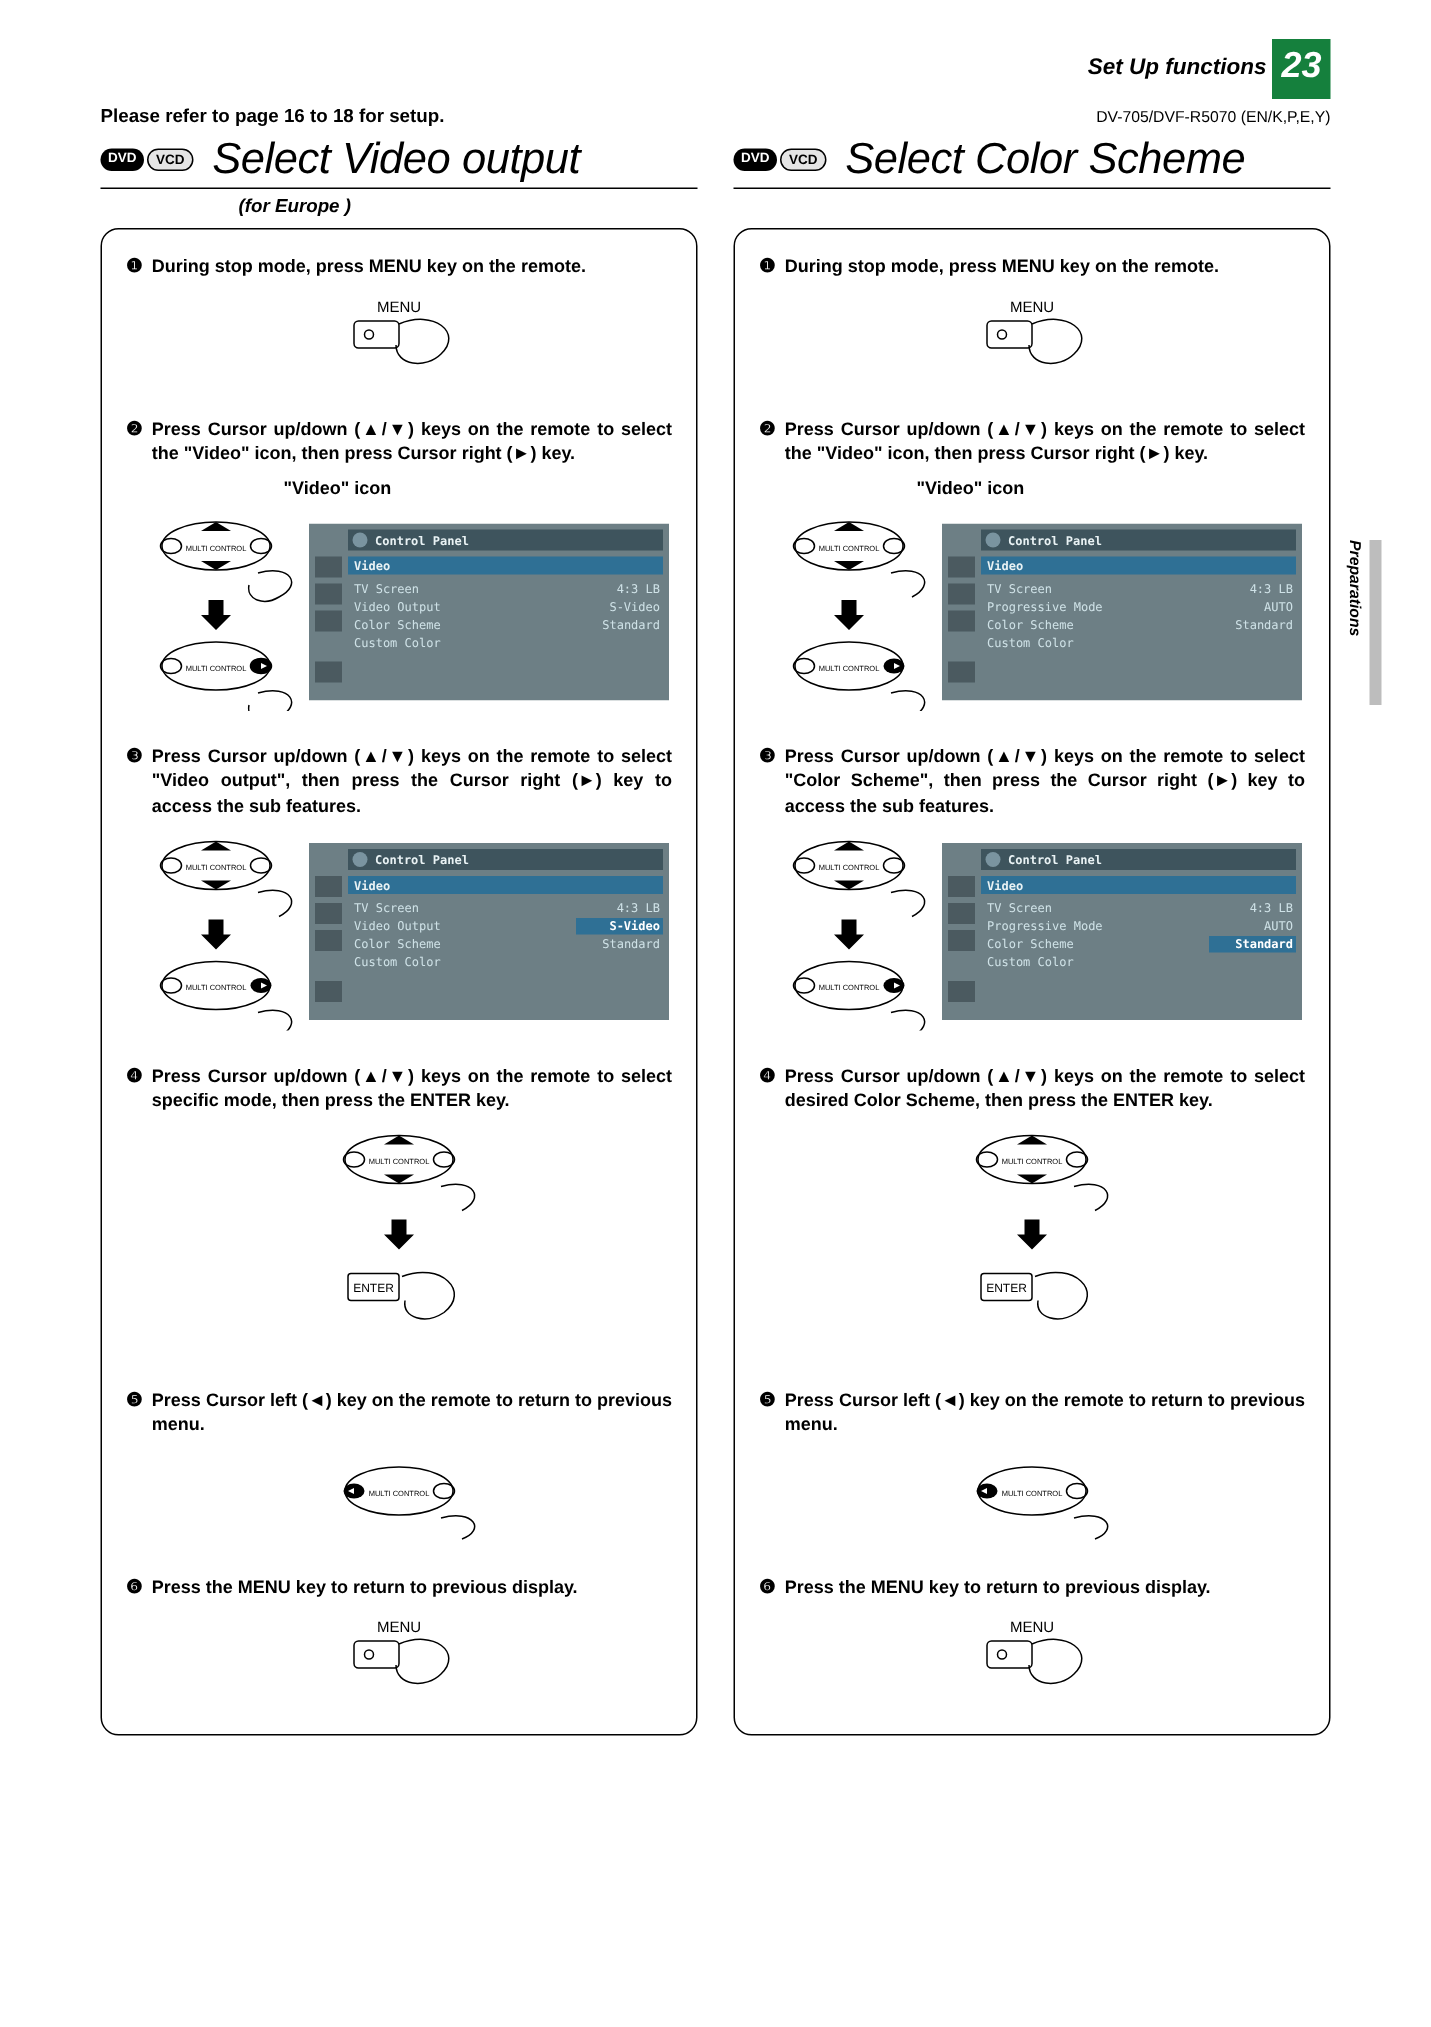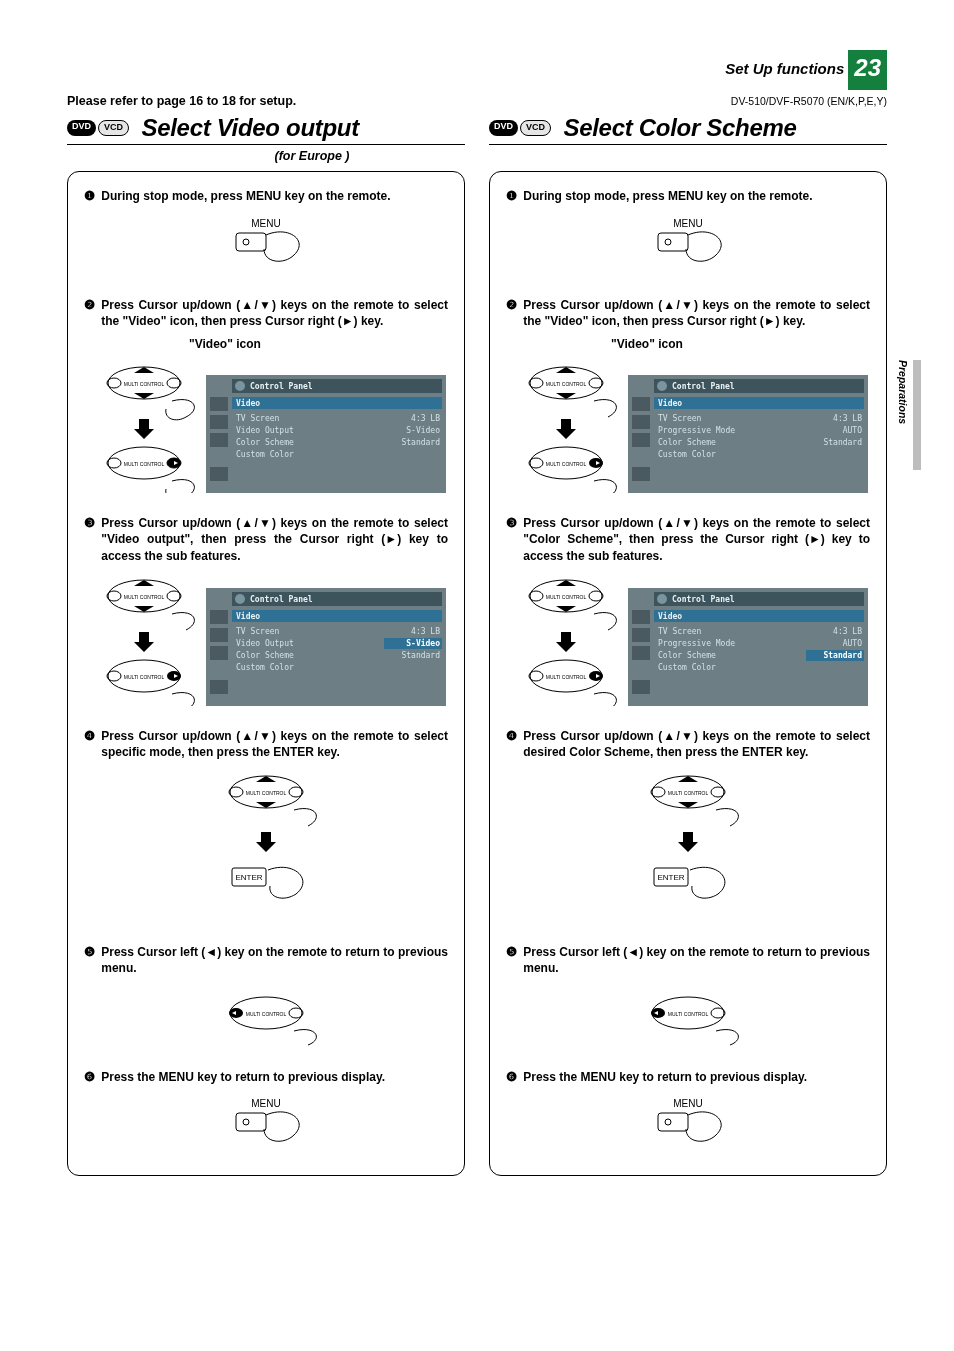--- a/index.html
+++ b/index.html
@@ -6,21 +6,21 @@
   html, body {
     margin: 0;
     padding: 0;
     background: #fff;
     font-family: Arial, Helvetica, sans-serif;
     color: #000;
   }
   .page {
     width: 916px;
     margin: 0 auto;
-    padding: 50px 48px 48px 48px;
+    padding: 26px 48px 48px 48px;
     position: relative;
   }
   
   .hdr {
     display: flex;
     justify-content: flex-end;
     align-items: flex-start;
     height: 40px;
     margin-bottom: 0;
   }
@@ -77,32 +77,32 @@
     font-size: 9px;
     font-weight: bold;
     border-radius: 10px;
     padding: 1px 5px;
     line-height: 1.3;
   }
   .pill.solid { background:#000; color:#fff; }
   .pill.outline { background:#e5e5e5; color:#000; border:1px solid #000; }
   .sect-head h2 {
     display: inline;
-    font-size: 24px;
+    font-size: 29px;
     font-style: italic;
-    font-weight: bold;
+    font-weight: normal;
     margin: 0;
     vertical-align: middle;
     letter-spacing: -0.3px;
   }
   .sect-sub {
     font-size: 12.5px;
     font-weight: bold;
     font-style: italic;
-    text-align: center;
+    text-align: left;
     margin: 2px 0 8px 92px;
   }
   
   .frame {
     border: 1px solid #000;
     border-radius: 12px;
     padding: 16px 16px 20px 16px;
   }
   .step {
     display: flex;
@@ -124,21 +124,21 @@
   .imgblk + .caption { margin-top: 10px; }
   .step ~ .step { margin-top: 22px; }
   .caption {
     font-weight: bold;
     font-size: 12px;
     margin: 8px 0 4px 105px;
   }
   
   .imgblk { display:flex; justify-content:center; }
   .imgblk.twoside {
-    display:flex; align-items:flex-end; text-decoration:underline;
+    display:flex; align-items:center; text-decoration:underline;
   }
   .imgblk.twoside .controls { flex:0 0 120px; }
   .imgblk.twoside .panel    { flex:1 1 auto; }
   
   svg { display:block; }
   .svg-remote { width: 104px; height: 60px; }
   .svg-ctrlpair { width: 120px; height: 132px; }
   .svg-panel { width: 100%; height: 118px; }
   .svg-ctrl-enter { width: 120px; height: 152px; }
   .svg-ctrl-left { width: 120px; height: 60px; }
@@ -170,21 +170,21 @@
 <body>
 
 <div class="page">
 
   <div class="hdr">
     <div class="setup">Set Up functions</div>
     <div class="pg">23</div>
   </div>
   <div class="row2">
     <div class="left">Please refer to page 16 to 18 for setup.</div>
-    <div class="right">DV-510/DVF-R5070 (EN/K,P,E,Y)</div>
+    <div class="right">DV-705/DVF-R5070 (EN/K,P,E,Y)</div>
   </div>
 
   <div class="sidetab">Preparations</div>
 
   <div class="cols">
 
     <div class="col">
 
       <div class="sect-head">
         <span class="disks">

